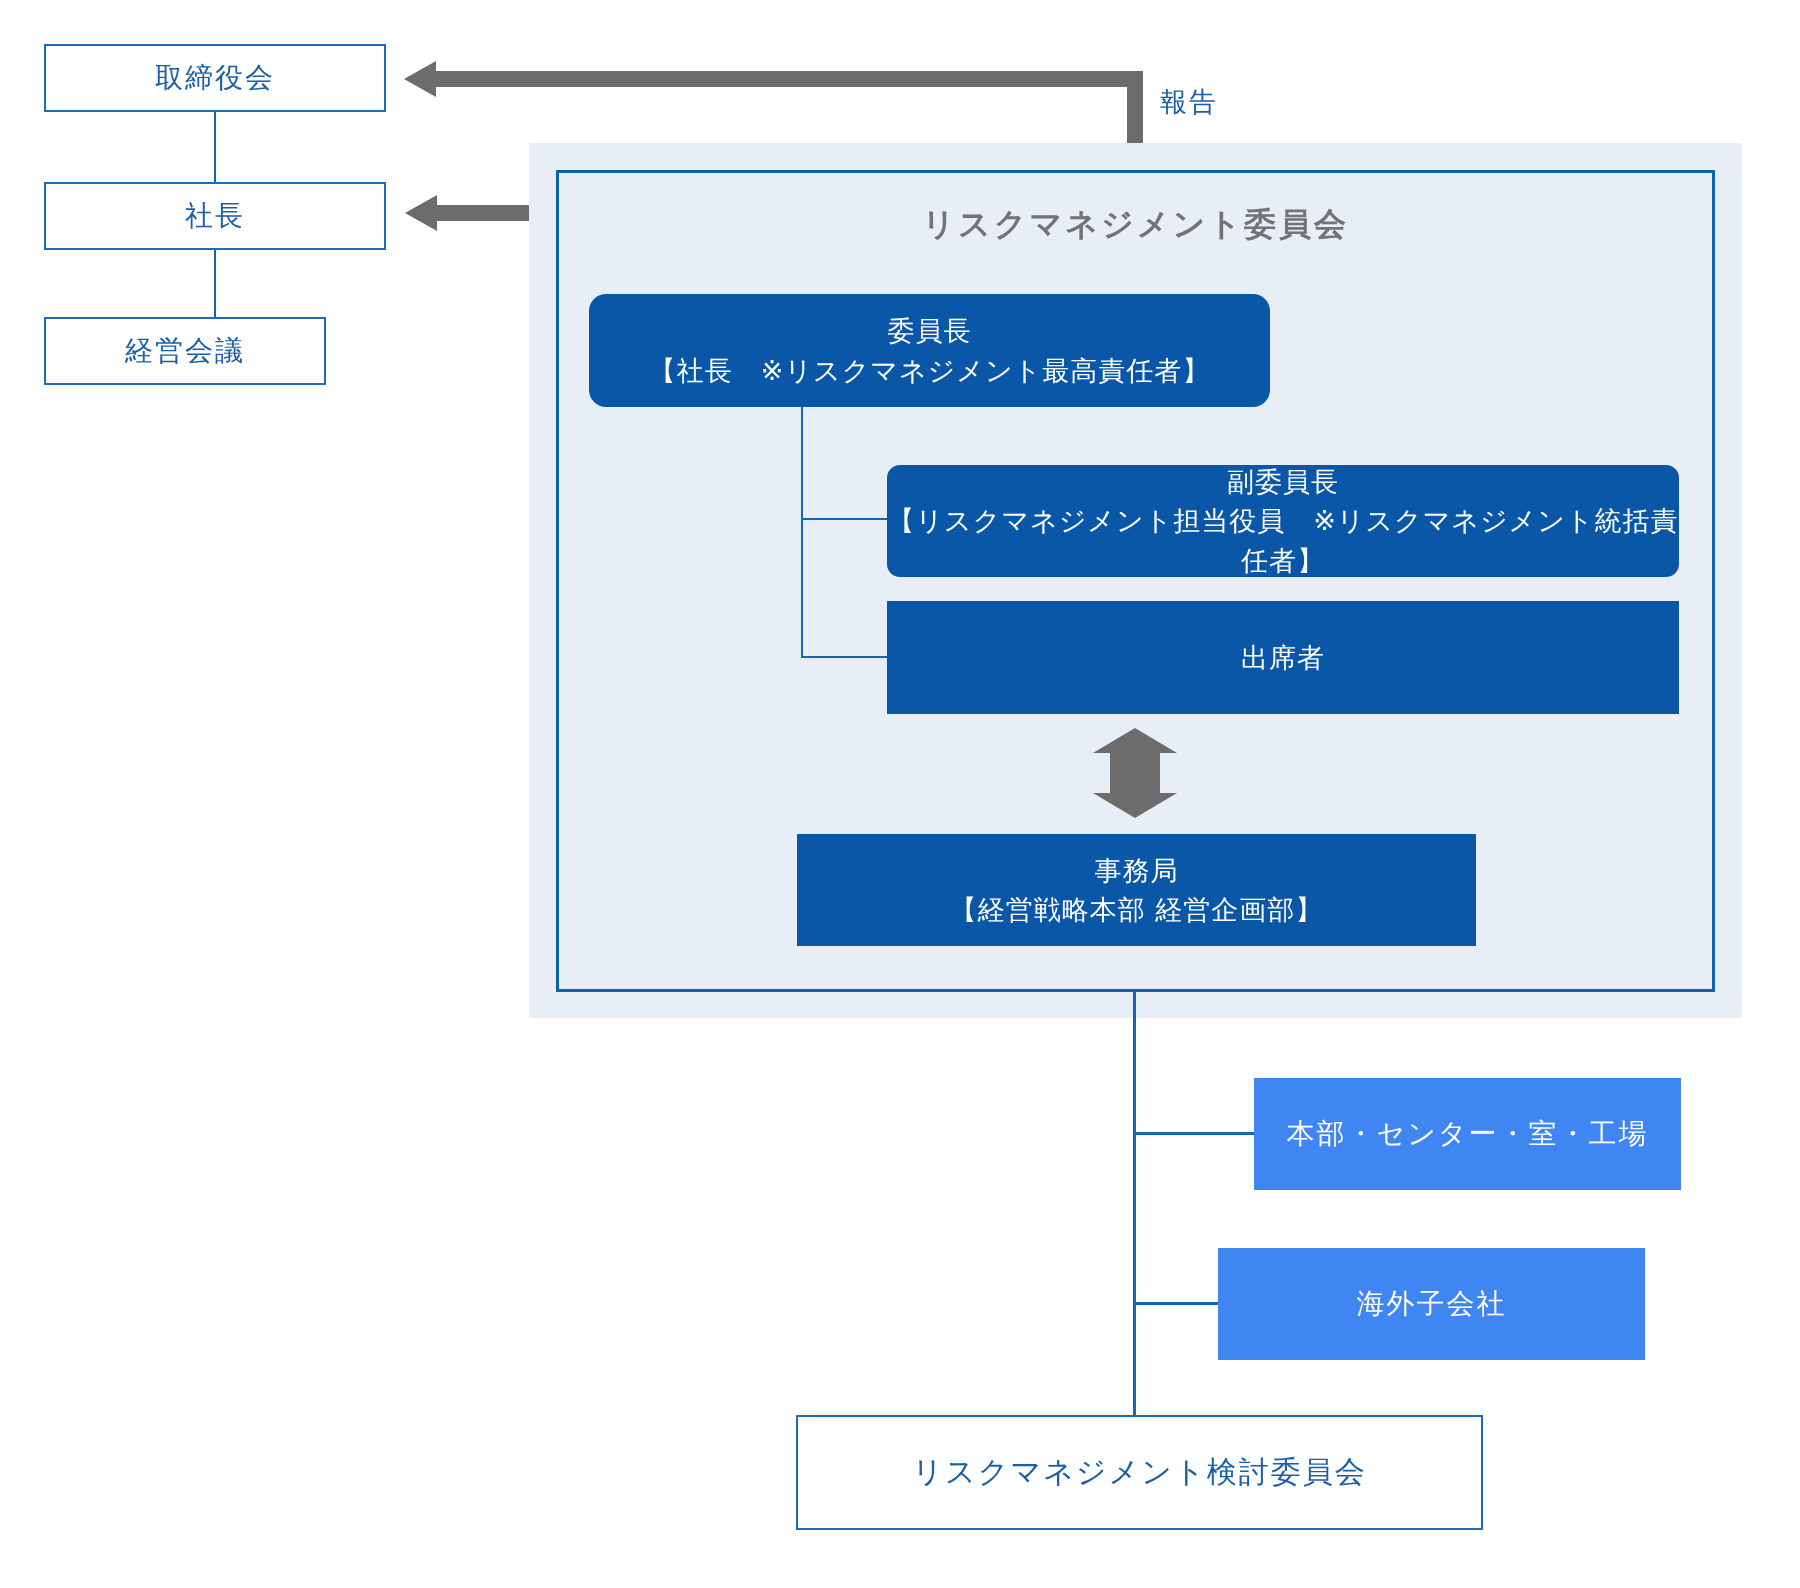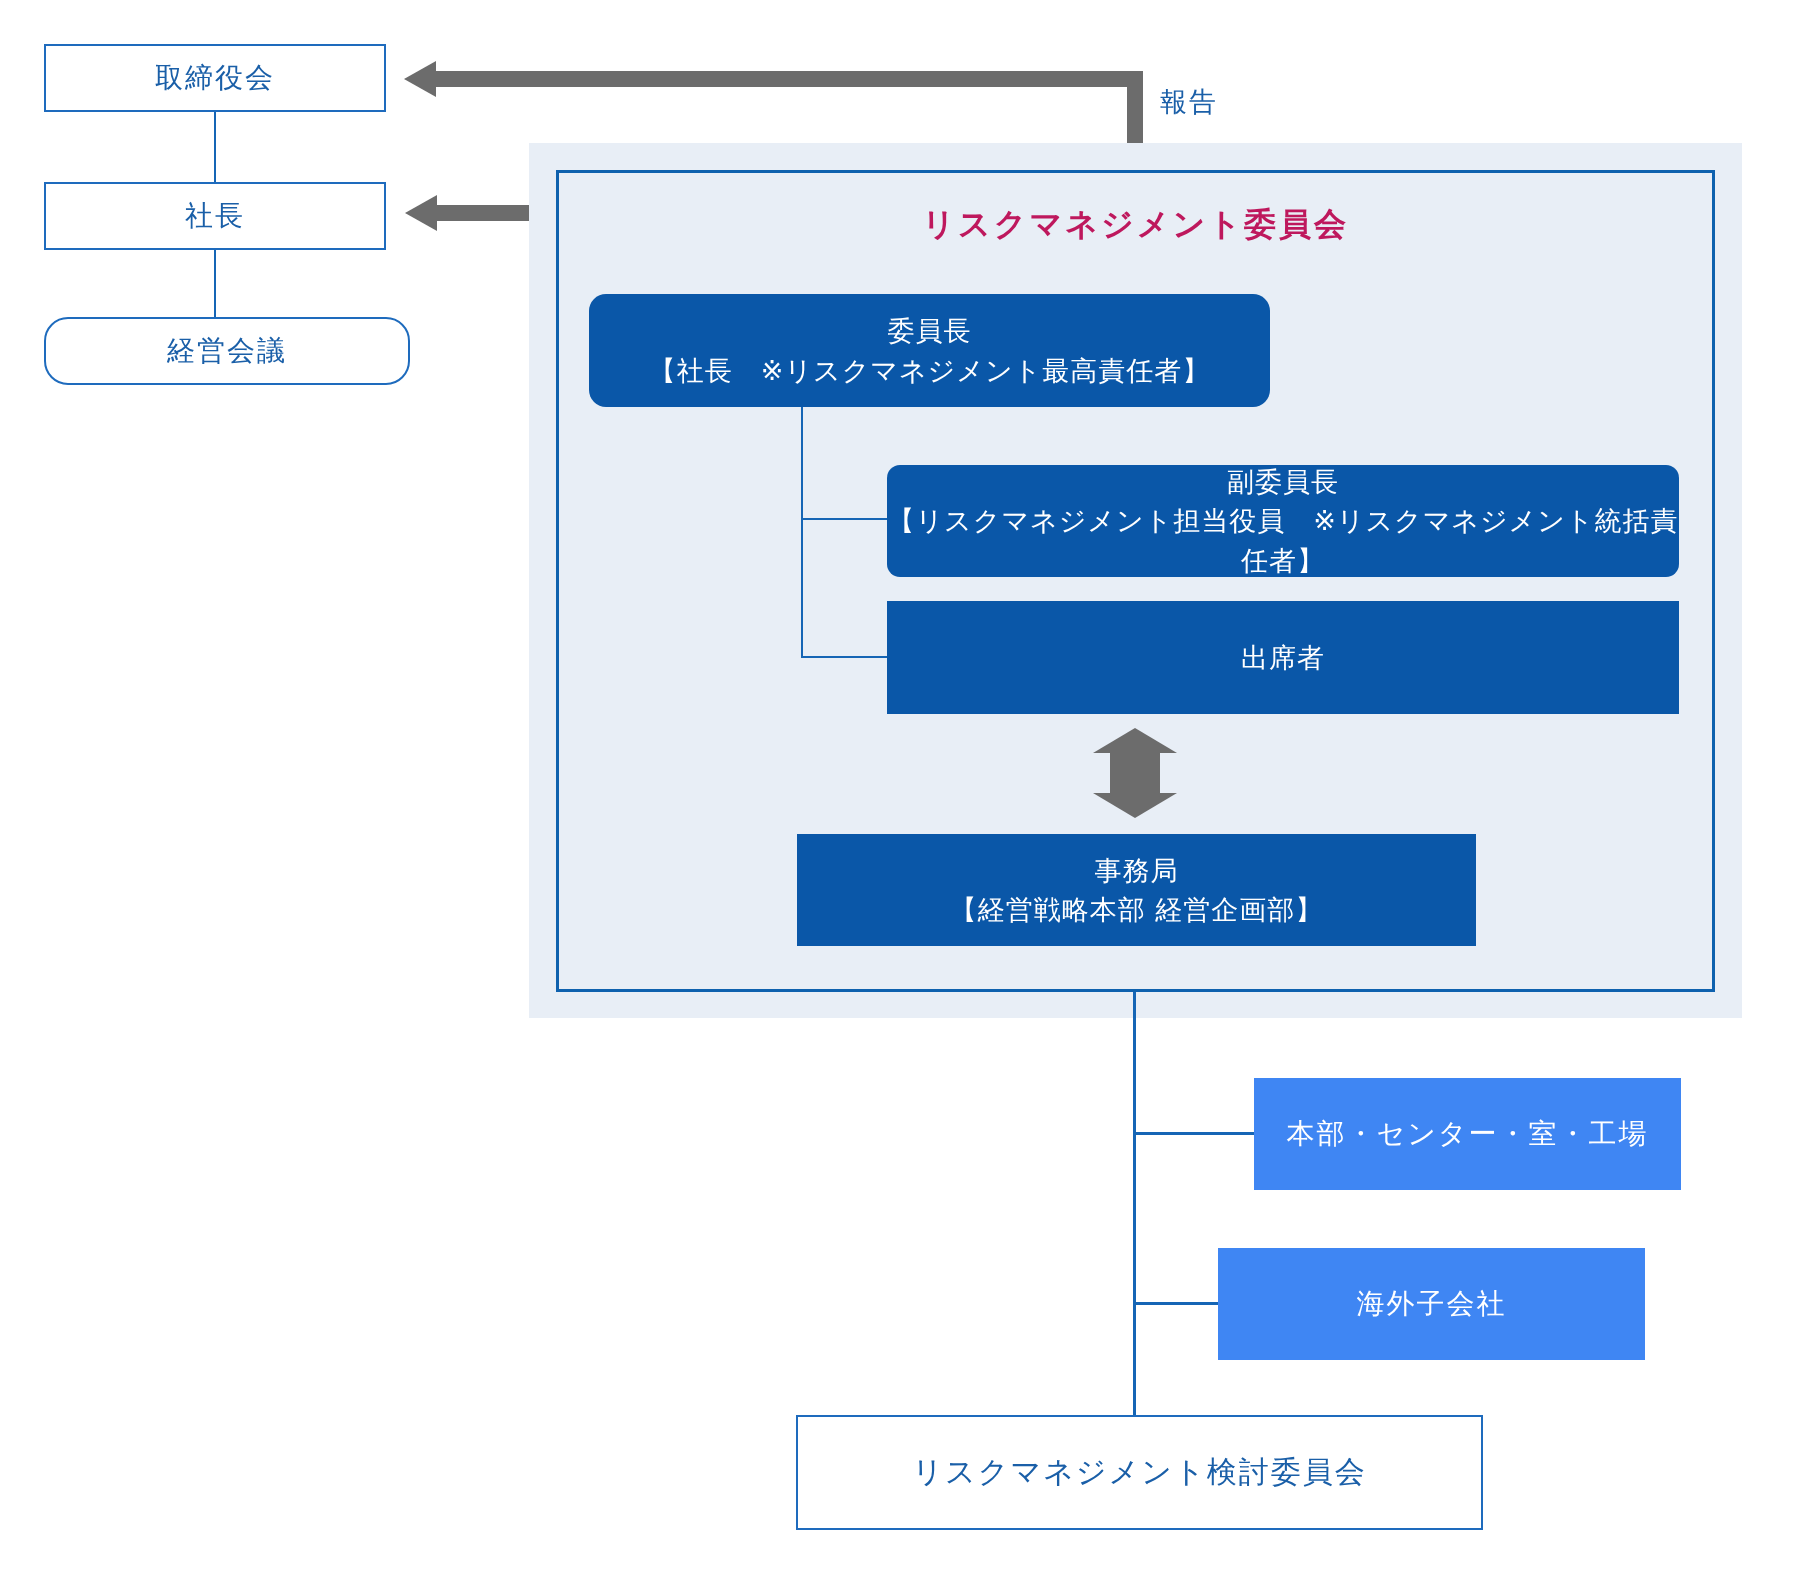--- a/index.html
+++ b/index.html
@@ -12,21 +12,21 @@
         font-weight:400;letter-spacing:2px;box-sizing:border-box;}
 
   
   .line{position:absolute;background:#1565b5;}
 
   
   .panel{position:absolute;left:529px;top:143px;width:1213px;height:875px;background:#e8eef6;}
   .frame{position:absolute;left:556px;top:170px;width:1159px;height:822px;
          border:3px solid #0e61ae;box-sizing:border-box;}
   .ctitle{position:absolute;left:556px;top:203px;width:1159px;text-align:center;
-          color:#be185d;font-size:32px;font-weight:700;letter-spacing:3px;}
+          color:#737373;font-size:32px;font-weight:700;letter-spacing:3px;}
 
   
   .dbox{position:absolute;background:#0a57a8;color:#ffffff;display:flex;flex-direction:column;
         align-items:center;justify-content:center;text-align:center;font-size:27px;
         font-weight:500;line-height:1.45;letter-spacing:1px;box-sizing:border-box;}
 
   
   .bbox{position:absolute;background:#3f86f3;color:#ffffff;display:flex;align-items:center;
         justify-content:center;text-align:center;font-size:28px;font-weight:500;
         letter-spacing:2px;box-sizing:border-box;}
@@ -46,21 +46,21 @@
 </style>
 </head>
 <body>
 
 <div class="page">
 
   <div class="wbox" style="left:44px;top:44px;width:342px;height:68px;">取締役会</div>
   <div class="line" style="left:214px;top:112px;width:2px;height:70px;"></div>
   <div class="wbox" style="left:44px;top:182px;width:342px;height:68px;">社長</div>
   <div class="line" style="left:214px;top:250px;width:2px;height:67px;"></div>
-  <div class="wbox" style="left:44px;top:317px;width:366px;height:68px;border-radius:24px;">経営会議</div>
+  <div class="wbox" style="left:44px;top:317px;width:282px;height:68px;">経営会議</div>
 
   <div class="arr">
     <div class="arr-head-left" style="left:404px;top:61px;"></div>
     <div class="arr-shaft" style="left:435px;top:71px;width:708px;height:16px;"></div>
     <div class="arr-shaft" style="left:1127px;top:71px;width:16px;height:72px;"></div>
   </div>
   <div class="report">報告</div>
 
   <div class="arr">
     <div class="arr-head-left" style="left:405px;top:195px;"></div>

